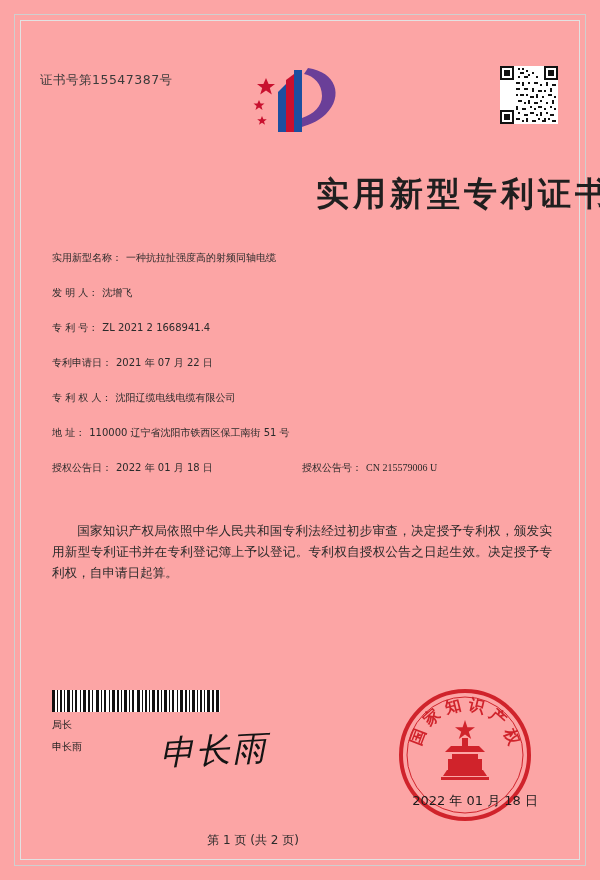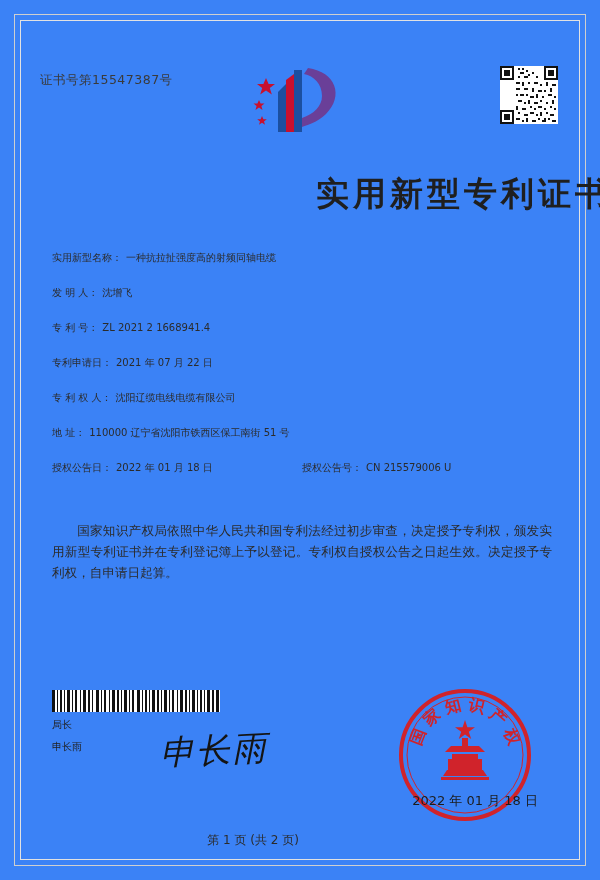--- a/index.html
+++ b/index.html
@@ -11,21 +11,21 @@
     height: 880px;
     background: #ffffff;
     font-family: "Liberation Serif", "DejaVu Serif", serif;
     color: #2d2d2d;
     overflow: hidden;
   }
   .page {
     position: relative;
     width: 600px;
     height: 880px;
-    background: #3b82f6;
+    background: #fca5a5;
     box-sizing: border-box;
   }
   .border-outer {
     position: absolute;
     left: 14px;
     top: 14px;
     right: 14px;
     bottom: 14px;
     border: 1px solid #cfcfcf;
   }
@@ -100,20 +100,21 @@
     display: inline-block;
     margin-left: 4px;
   }
   .row-two {
     position: relative;
   }
   .row-two .second {
     position: absolute;
     left: 250px;
     top: 0;
+    font-family: Liberation Serif, serif;
   }
 
   .paragraphs {
     position: absolute;
     left: 52px;
     top: 520px;
     width: 500px;
     font-size: 12.6px;
     line-height: 21px;
     color: #2b2b2b;

